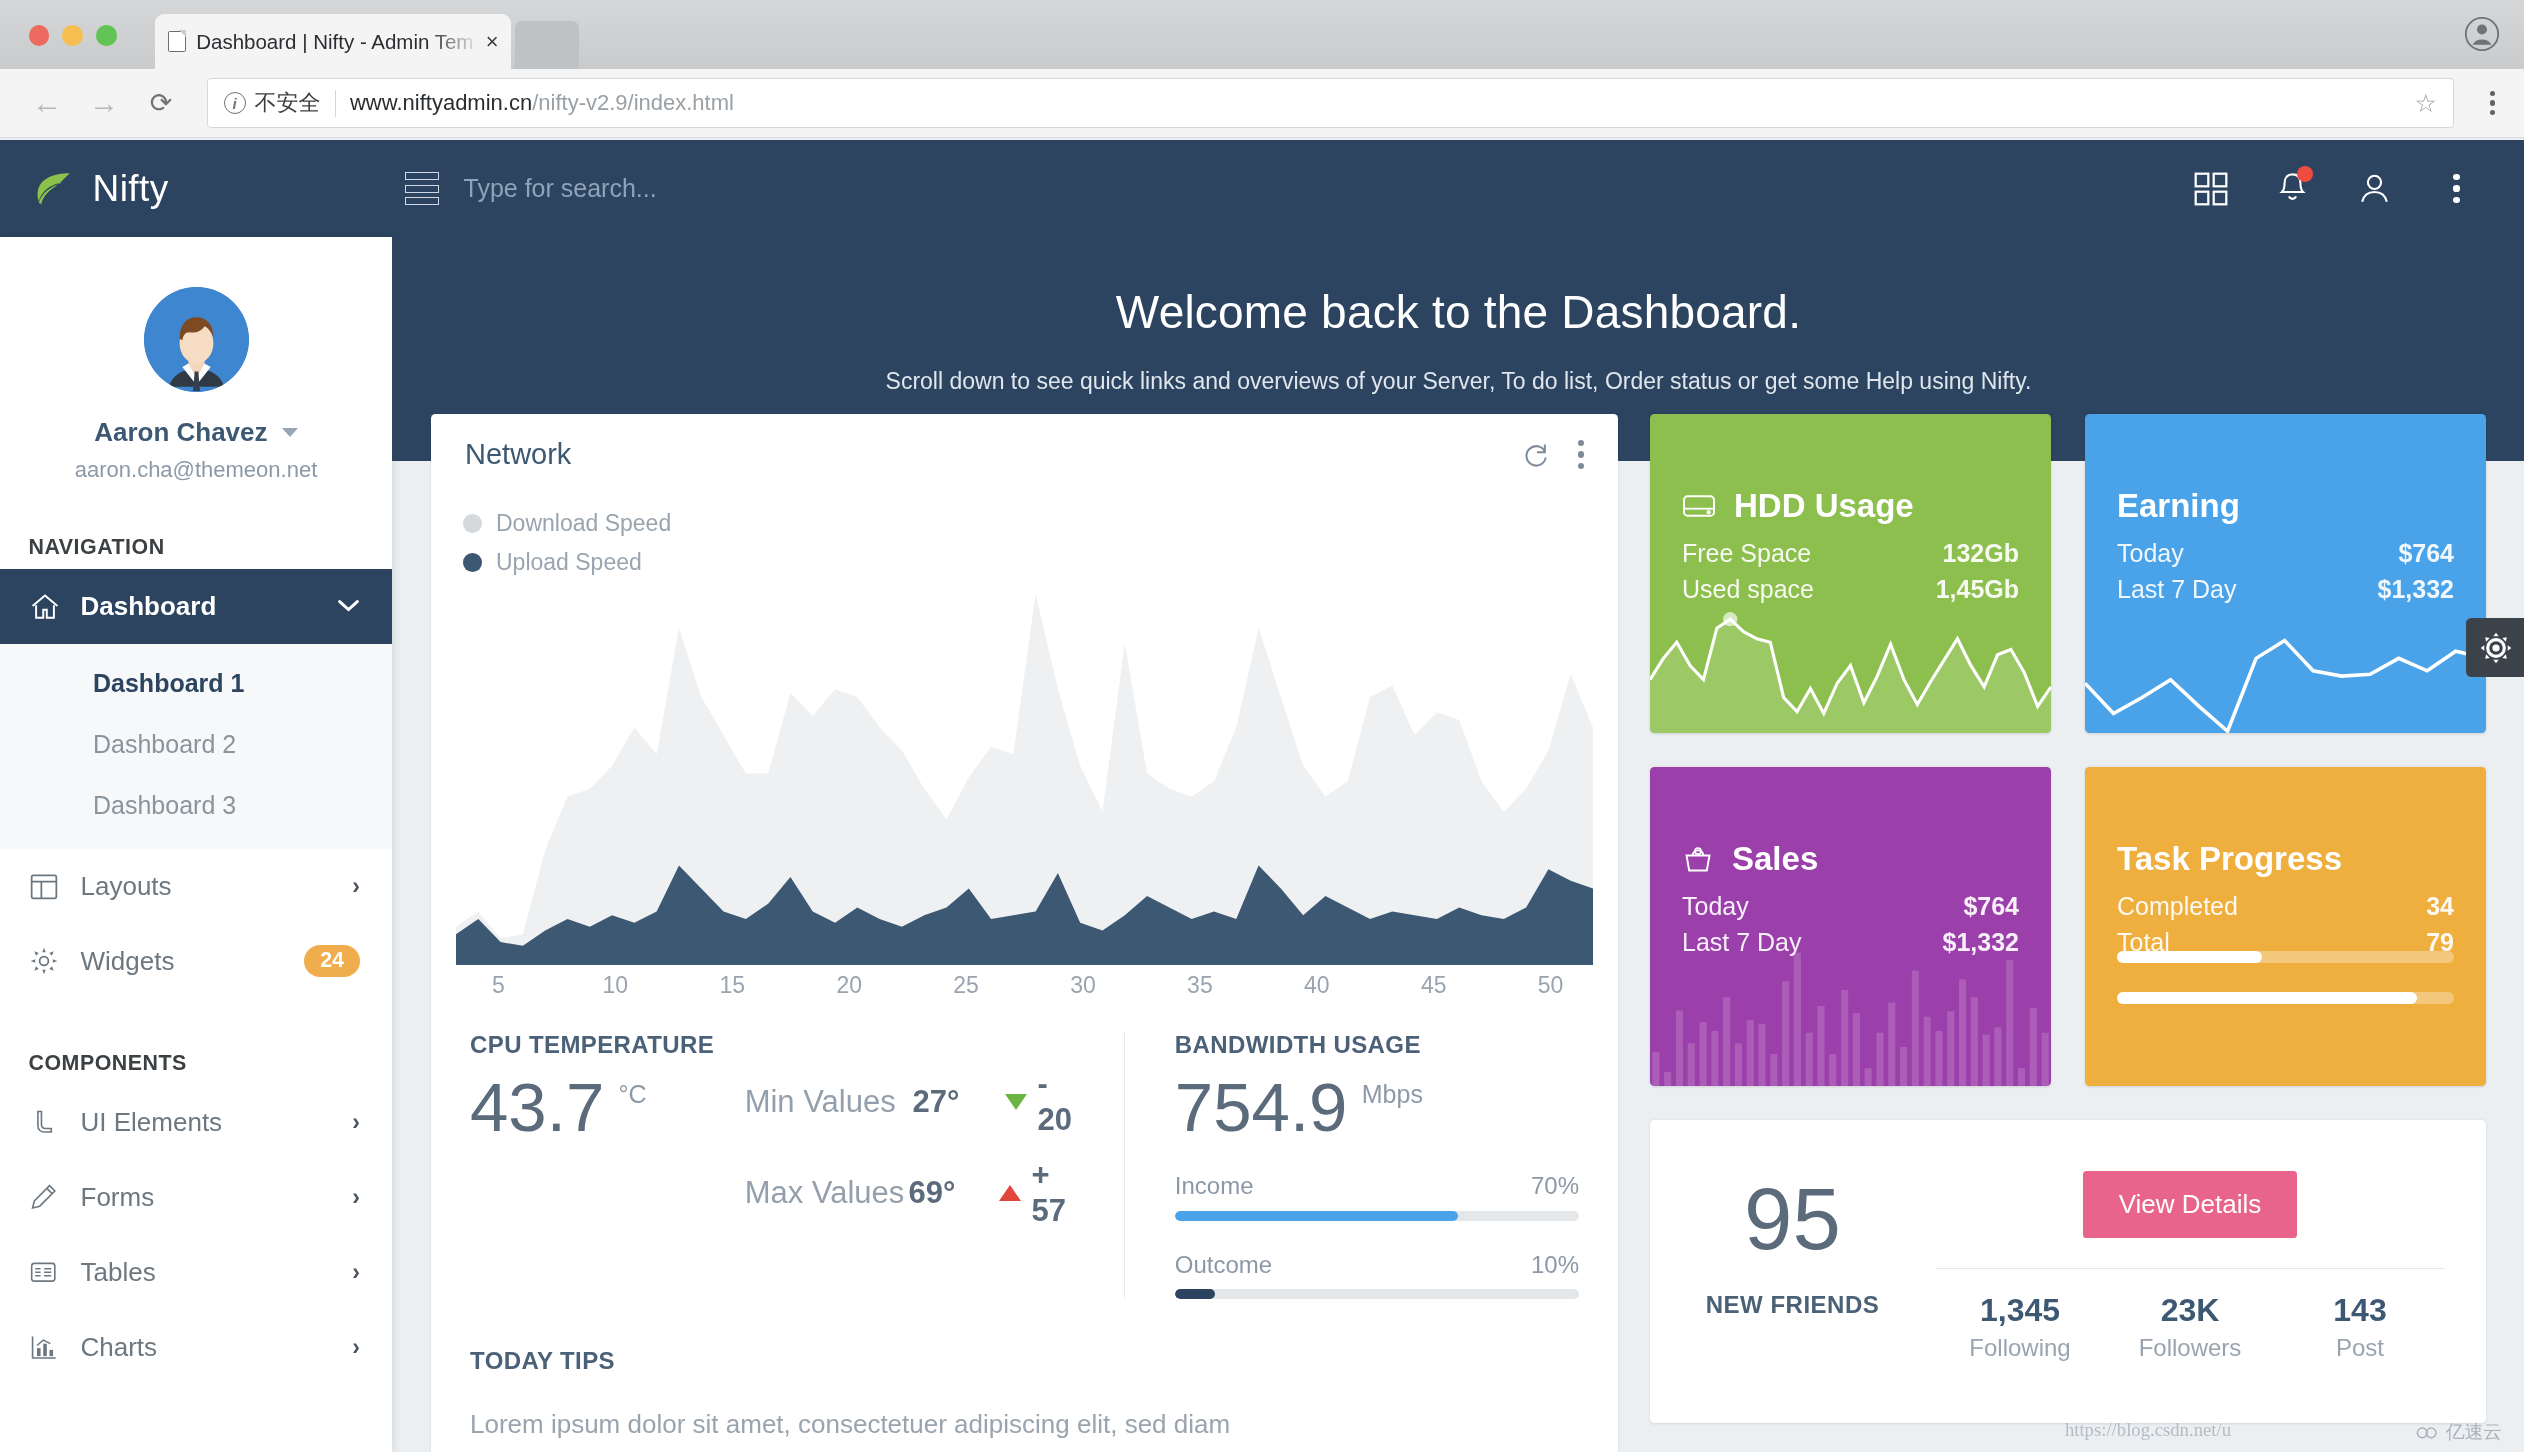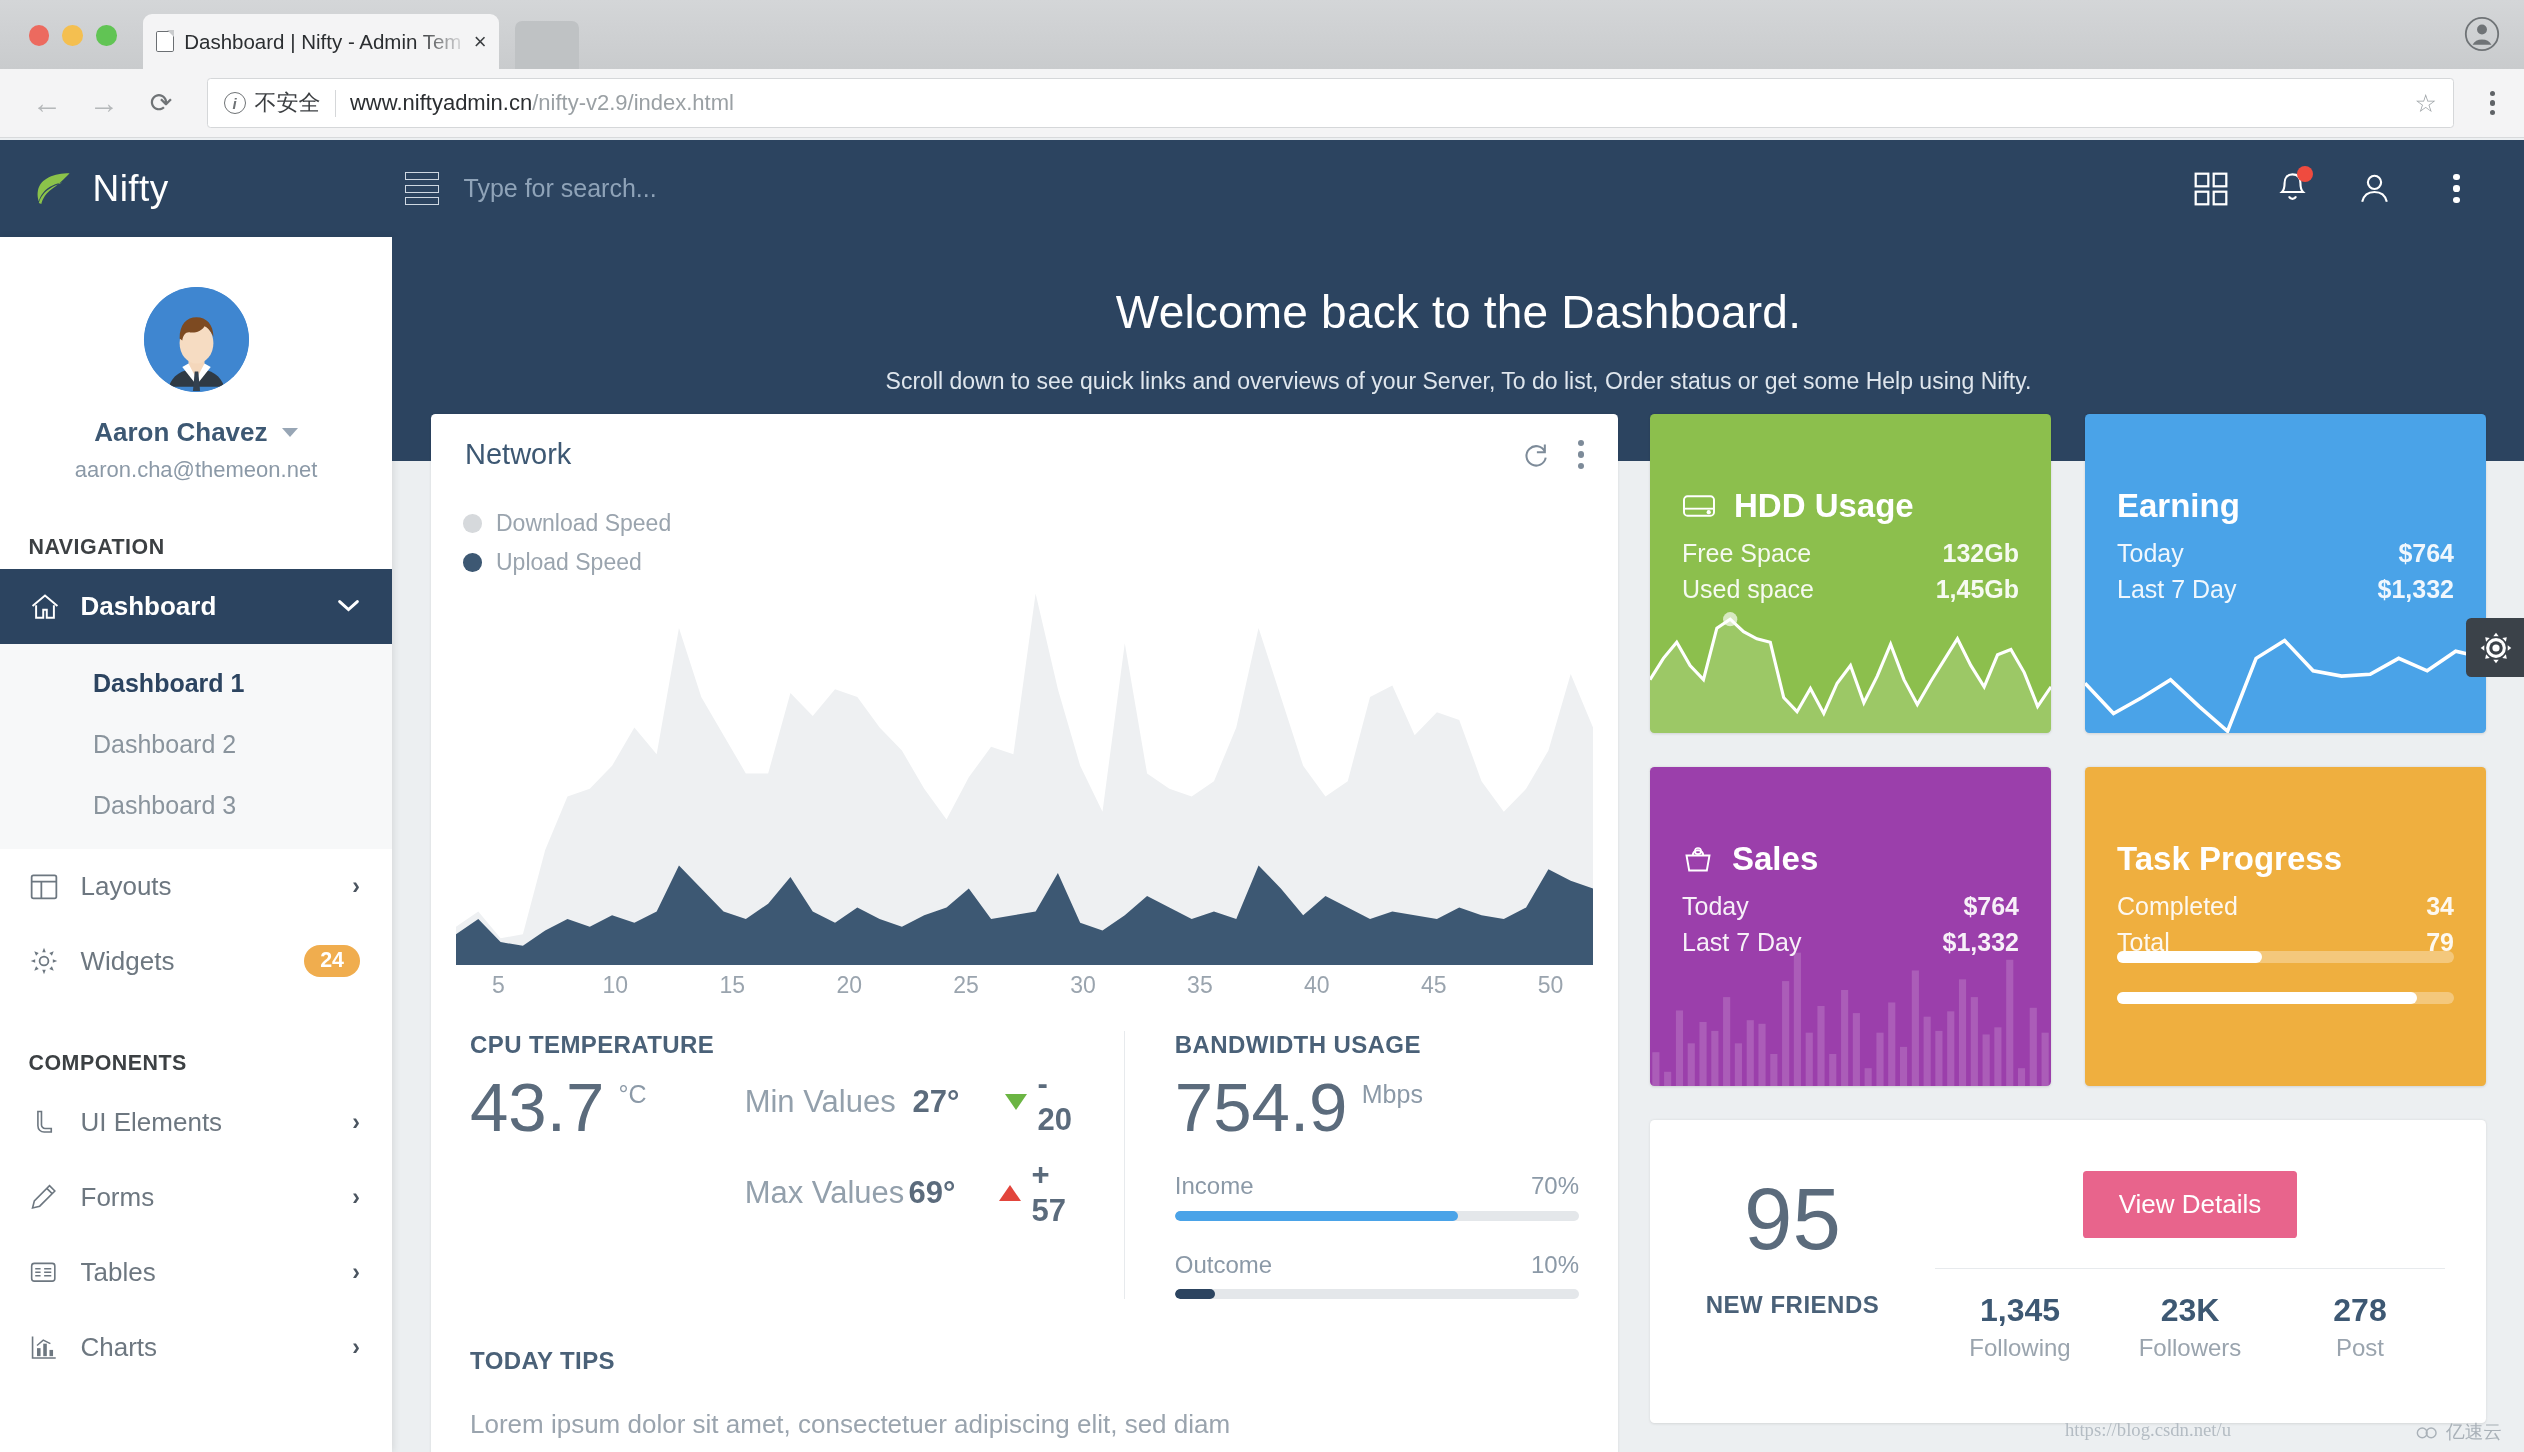--- a/index.html
+++ b/index.html
@@ -15,21 +15,21 @@
     position: absolute; top: 0; left: 0; width: 2525px; height: 69px;
     background: linear-gradient(180deg,#d4d6d8 0%,#c9cbcd 100%);
   }
   .traffic { position: absolute; top: 25px; left: 28.5px; display: flex; gap: 13.4px; }
   .traffic span { width: 20.5px; height: 20.5px; border-radius: 50%; display: block; }
   .tl-red { background: #ec6a5f; }
   .tl-yellow { background: #f4bf50; }
   .tl-green { background: #61c454; }
 
   .tab {
-    position: absolute; top: 14.3px; left: 143px; width: 356px; height: 55px;
+    position: absolute; top: 14.3px; left: 155px; width: 356px; height: 55px;
     background: #f4f4f5; border-radius: 9px 9px 0 0;
     display: flex; align-items: center; padding: 0 12.5px;
   }
   .tab-favicon {
     width: 18px; height: 21.4px; border: 1.8px solid #6b6f73; border-radius: 1.8px;
     margin-right: 10.7px; flex: none; position: relative; background: #fff;
   }
   .tab-favicon:after {
     content: ''; position: absolute; top: -1.8px; right: -1.8px;
     border-left: 7.1px solid transparent; border-top: 7.1px solid #c9cbcd;
@@ -710,21 +710,21 @@
             <div class="friends-stats">
               <div class="fs-col">
                 <div class="fs-num">1,345</div>
                 <div class="fs-lbl">Following</div>
               </div>
               <div class="fs-col">
                 <div class="fs-num">23K</div>
                 <div class="fs-lbl">Followers</div>
               </div>
               <div class="fs-col">
-                <div class="fs-num">278</div>
+                <div class="fs-num">143</div>
                 <div class="fs-lbl">Post</div>
               </div>
             </div>
           </div>
         </div>
       </div>
     </div>
   </div>
 
   <div class="fab">

